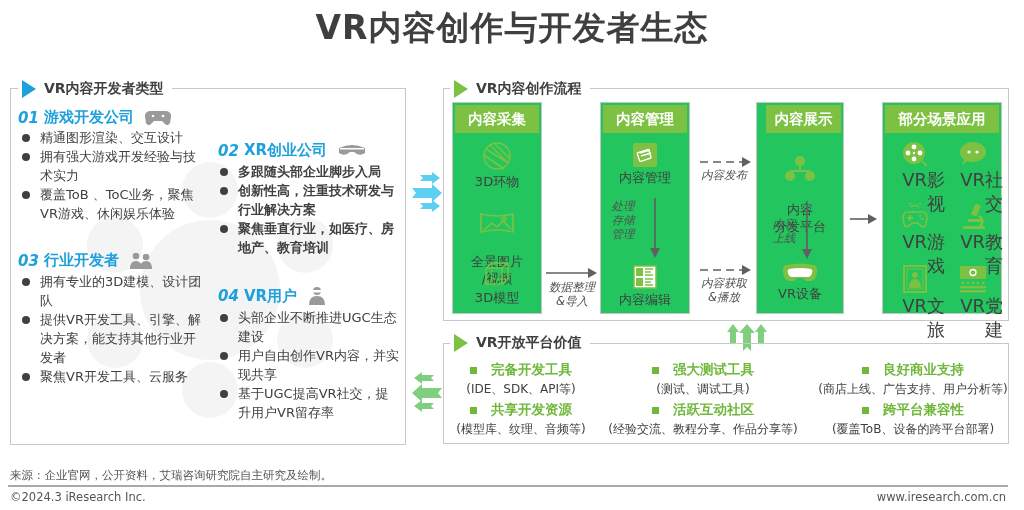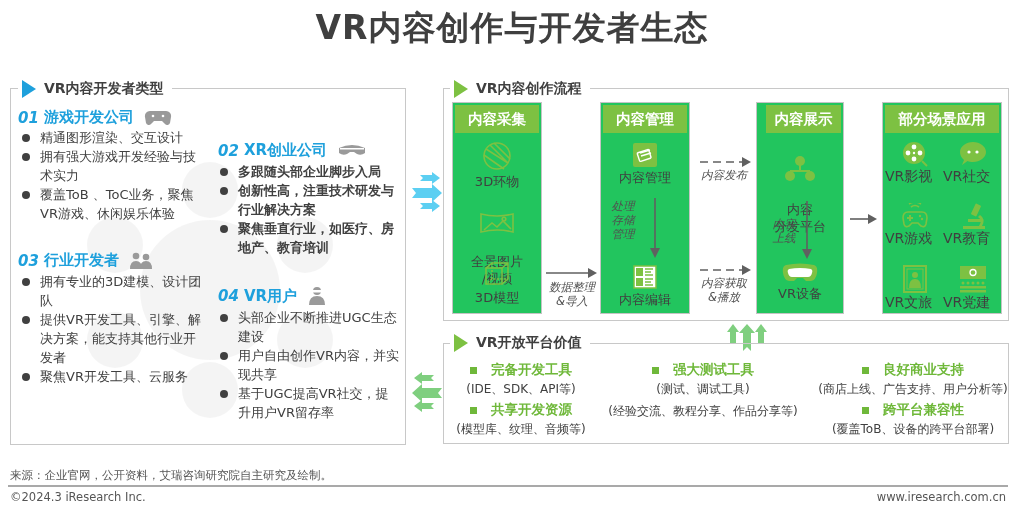--- a/index.html
+++ b/index.html
@@ -23,21 +23,21 @@
   .bullets li::before { content: ""; position: absolute; left: 4px; top: 6px; width: 8px; height: 8px; border-radius: 50%; background: #404040; }
 
   
   .col { position: absolute; border: 1.5px solid #c4c4c4; background: #22c55e; }
   .col-head { height: 28px; background: #7dc142; color: #fff; font-weight: bold; font-size: 14.5px; display: flex; align-items: center; justify-content: center; margin: 2px; }
   .item { position: absolute; left: 0; width: 100%; text-align: center; font-size: 13px; line-height: 17px; color: #404040; }
   .item svg { display: block; margin: 0 auto 2px auto; }
   .note { position: absolute; font-size: 11.5px; font-style: italic; color: #505050; line-height: 14px; text-align: center; }
 
   .app-grid { position: absolute; left: 0; top: 34px; width: 100%; }
-  .app { position: absolute; width: 60px; text-align: left; font-size: 14px; color: #404040; }
+  .app { position: absolute; width: 60px; text-align: right; font-size: 18px; color: #404040; }
   .app svg { display: block; margin: 0 auto 1px auto; }
 
   
   .pv { position: absolute; text-align: center; width: 190px; }
   .pv .h { font-size: 13.5px; font-weight: bold; color: #6fb83a; display: flex; align-items: center; justify-content: center; text-align: center; }
   .pv .h .sq { width: 7px; height: 7px; background: #6fb83a; margin-right: 14px; display: inline-block; }
   .pv .d { font-size: 12px; color: #404040; margin-top: 2px; white-space: nowrap; }
 
   .footer-src { position: absolute; left: 10px; top: 468px; font-size: 11.5px; color: #555; }
   .footer-line { position: absolute; left: 8px; top: 485px; width: 1000px; height: 1.5px; background: #a9a9a9; }
@@ -393,20 +393,24 @@
   <div class="d">(商店上线、广告支持、用户分析等)</div>
 </div>
 <div class="pv" style="left:426px; top:401px;">
   <div class="h">
       <span class="sq"></span>
       <span>共享开发资源</span>
     </div>
   <div class="d">(模型库、纹理、音频等)</div>
 </div>
 <div class="pv" style="left:608px; top:401px;">
+  <div class="h">
+      <span class="sq"></span>
+      <span>活跃互动社区</span>
+    </div>
   <div class="d">(经验交流、教程分享、作品分享等)</div>
 </div>
 <div class="pv" style="left:818px; top:401px;">
   <div class="h">
       <span class="sq"></span>
       <span>跨平台兼容性</span>
     </div>
   <div class="d">(覆盖ToB、设备的跨平台部署)</div>
 </div>
 

